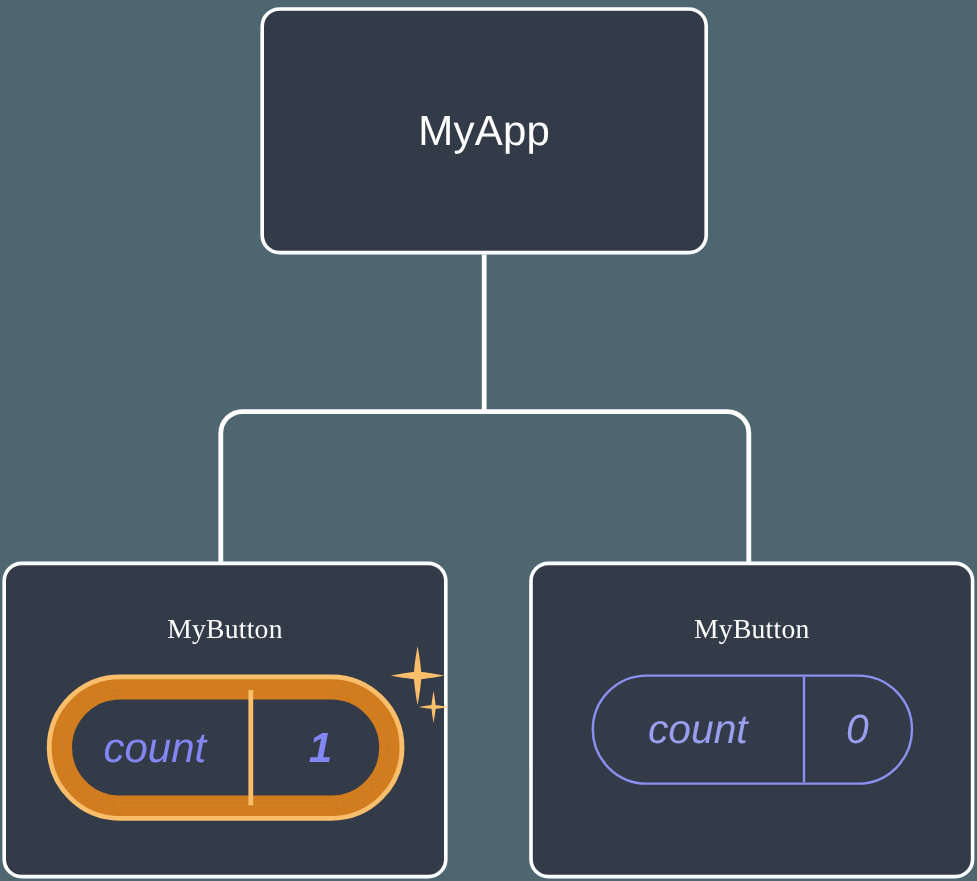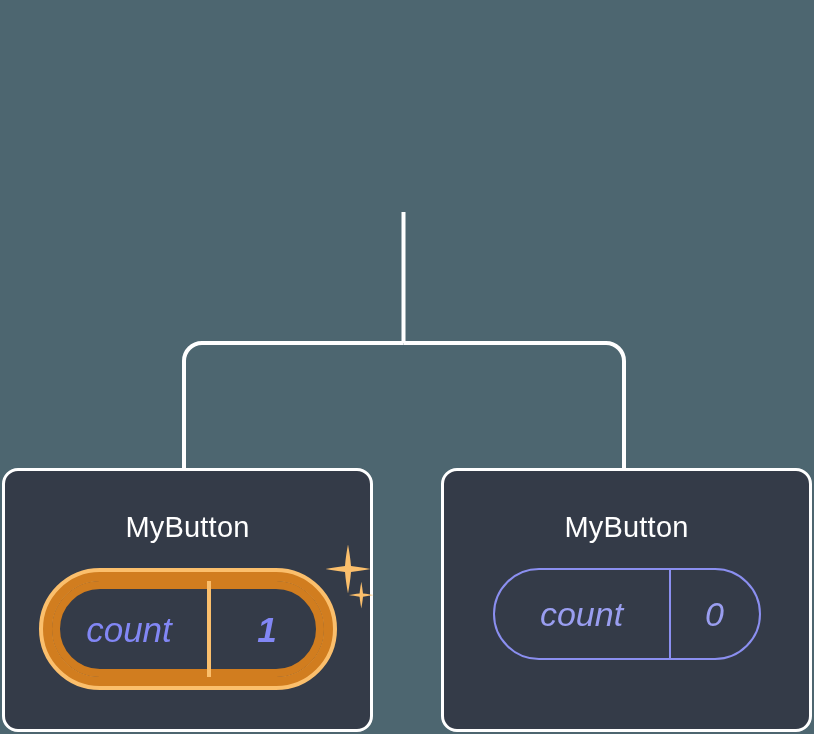--- a/index.html
+++ b/index.html
@@ -62,21 +62,22 @@
   .node-title {
     color: #ffffff;
     font-size: 35px;
     font-weight: 400;
     letter-spacing: 0.2px;
     line-height: 1;
     white-space: nowrap;
   }
   .node-child-left .node-title,
   .node-child-right .node-title {
-    font-size: 29px;
+    font-size: 23px;
+    font-family: Liberation Serif, serif;
   }
   
   .pill-area {
     position: relative;
     margin-top: 26px;
     width: 100%;
     display: flex;
     justify-content: center;
   }
   .pill-wrap {
@@ -172,20 +173,23 @@
 
   <svg id="connectors" viewBox="0 0 814 734">
 
     <path d="M 403.5 212 L 403.5 343" fill="none" stroke="#ffffff" stroke-width="4" stroke-linecap="butt"></path>
 
     <path d="M 403.5 343 L 202 343 A 18 18 0 0 0 184 361 L 184 470" fill="none" stroke="#ffffff" stroke-width="4" stroke-linecap="butt"></path>
 
     <path d="M 403.5 343 L 606 343 A 18 18 0 0 1 624 361 L 624 470" fill="none" stroke="#ffffff" stroke-width="4" stroke-linecap="butt"></path>
   </svg>
 
+  <div class="node node-root">
+    <div class="node-title">MyApp</div>
+  </div>
 
   <div class="node node-child-left">
     <div class="node-title">MyButton</div>
 
     <div class="pill-area">
       <div class="pill-wrap">
 
         <div class="pill-highlight">
           <div class="pill-halo"></div>
           <div class="pill-key">count</div>

